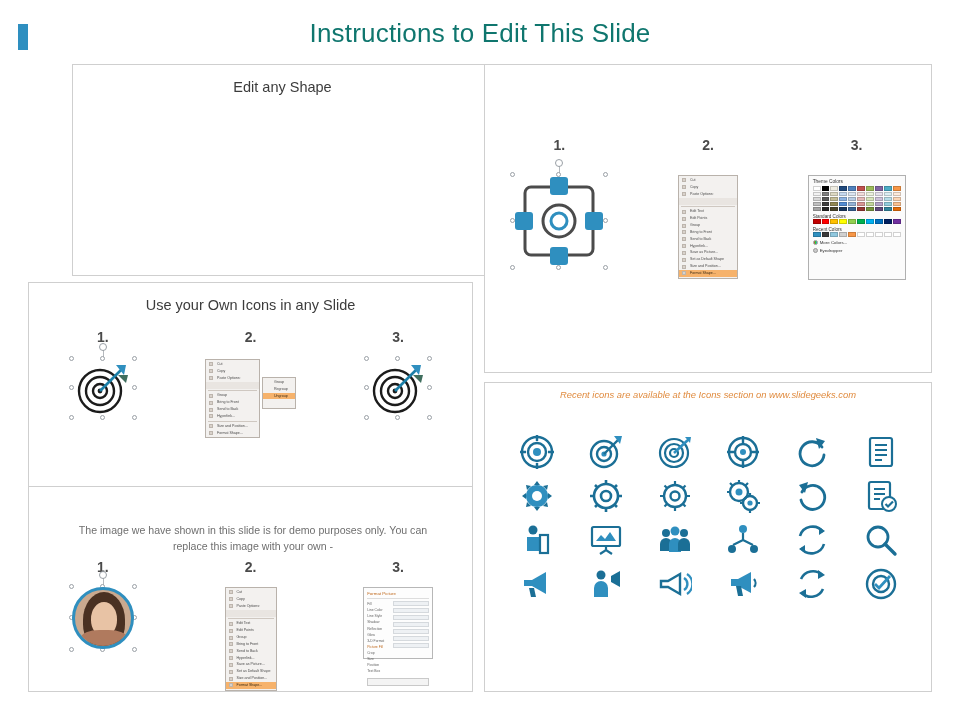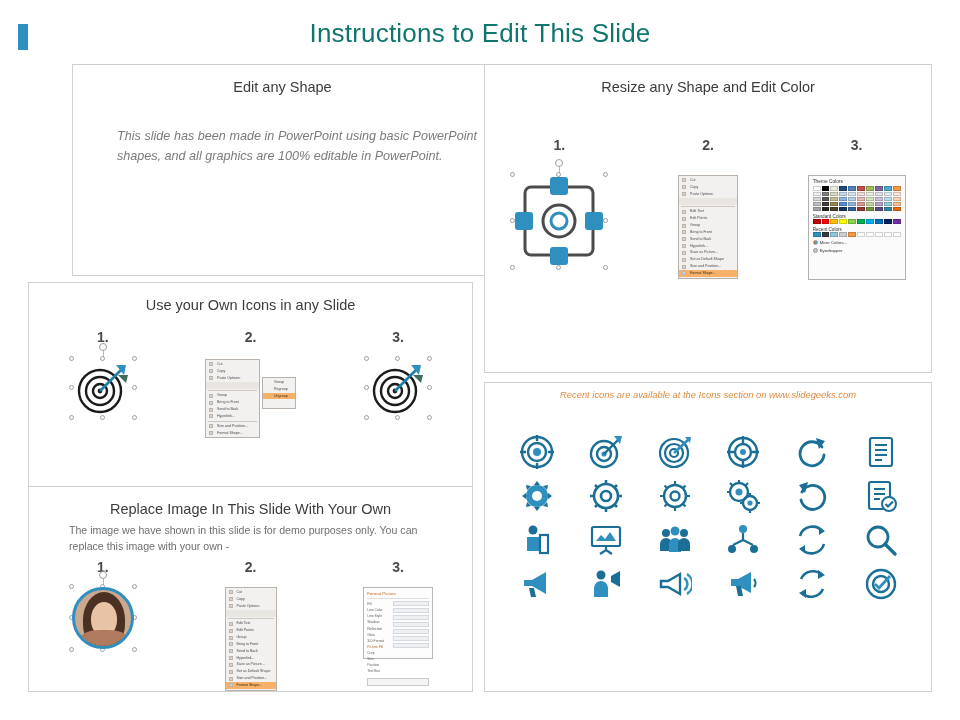--- a/index.html
+++ b/index.html
@@ -240,21 +240,20 @@
 </head>
 <body>
 
 <div class="slide">
 
   <div class="left-bar"></div>
   <div class="title">Instructions to Edit This Slide</div>
 
   <div class="panel" id="panel-edit-shape">
     <div class="panel-title">Edit any Shape</div>
-    <div class="para p1">This slide has been made in PowerPoint using basic PowerPoint shapes, and all graphics are 100% editable in PowerPoint.</div>
   </div>
 
   <div class="panel" id="panel-icons">
     <div class="panel-title">Use your Own Icons in any Slide</div>
     <div class="numrow" style="top:46px;">
       <div class="num">1.</div>
       <div class="num">2.</div>
       <div class="num">3.</div>
     </div>
     <div class="thumbrow" style="top:76px;">
@@ -312,22 +311,21 @@
             <path d="M28 32 L50 10" stroke="#1b7fa8" stroke-width="2.6" fill="none"></path>
             <path d="M44 6 L54 6 L52 16 Z" fill="#2f8fbf"></path>
             <path d="M46 16 L56 16 L54 24 Z" fill="#3f6e5e"></path>
           </svg>
         </div>
       </div>
     </div>
   </div>
 
   <div class="panel" id="panel-replace">
-    <div class="panel-title">Replace Image In This Slide With Your Own</div>
-    <div class="caption-small" style="left:40px; top:36px; width:368px; ">The image we have shown in this slide is for demo purposes only. You can replace this image with your own -</div>
+    <div class="caption-small" style="left:40px; top:36px; width:368px; text-align:center;">The image we have shown in this slide is for demo purposes only. You can replace this image with your own -</div>
     <div class="numrow" style="top:72px;">
       <div class="num">1.</div>
       <div class="num">2.</div>
       <div class="num">3.</div>
     </div>
     <div class="thumbrow" style="top:100px;">
 
       <div class="thumbcell">
         <div class="handlebox" style="width:62px;height:62px;">
           <div class="rotline"></div>
@@ -399,21 +397,20 @@
               <div style="height:5px;background:#eef1f4;border:1px solid #d5d9dd;box-sizing:border-box;"></div>
             </div>
           </div>
           <div style="margin-top:3px;height:6px;border:1px solid #c9c9c9;background:#f4f4f4;"></div>
         </div>
       </div>
     </div>
   </div>
 
   <div class="panel" id="panel-resize">
-    <div class="panel-title">Resize any Shape and Edit Color</div>
     <div class="numrow" style="top:72px;">
       <div class="num">1.</div>
       <div class="num">2.</div>
       <div class="num">3.</div>
     </div>
     <div class="thumbrow" style="top:110px;">
 
       <div class="thumbcell">
         <div class="handlebox" style="width:92px;height:92px;">
           <div class="rotline"></div><div class="rot"></div>

